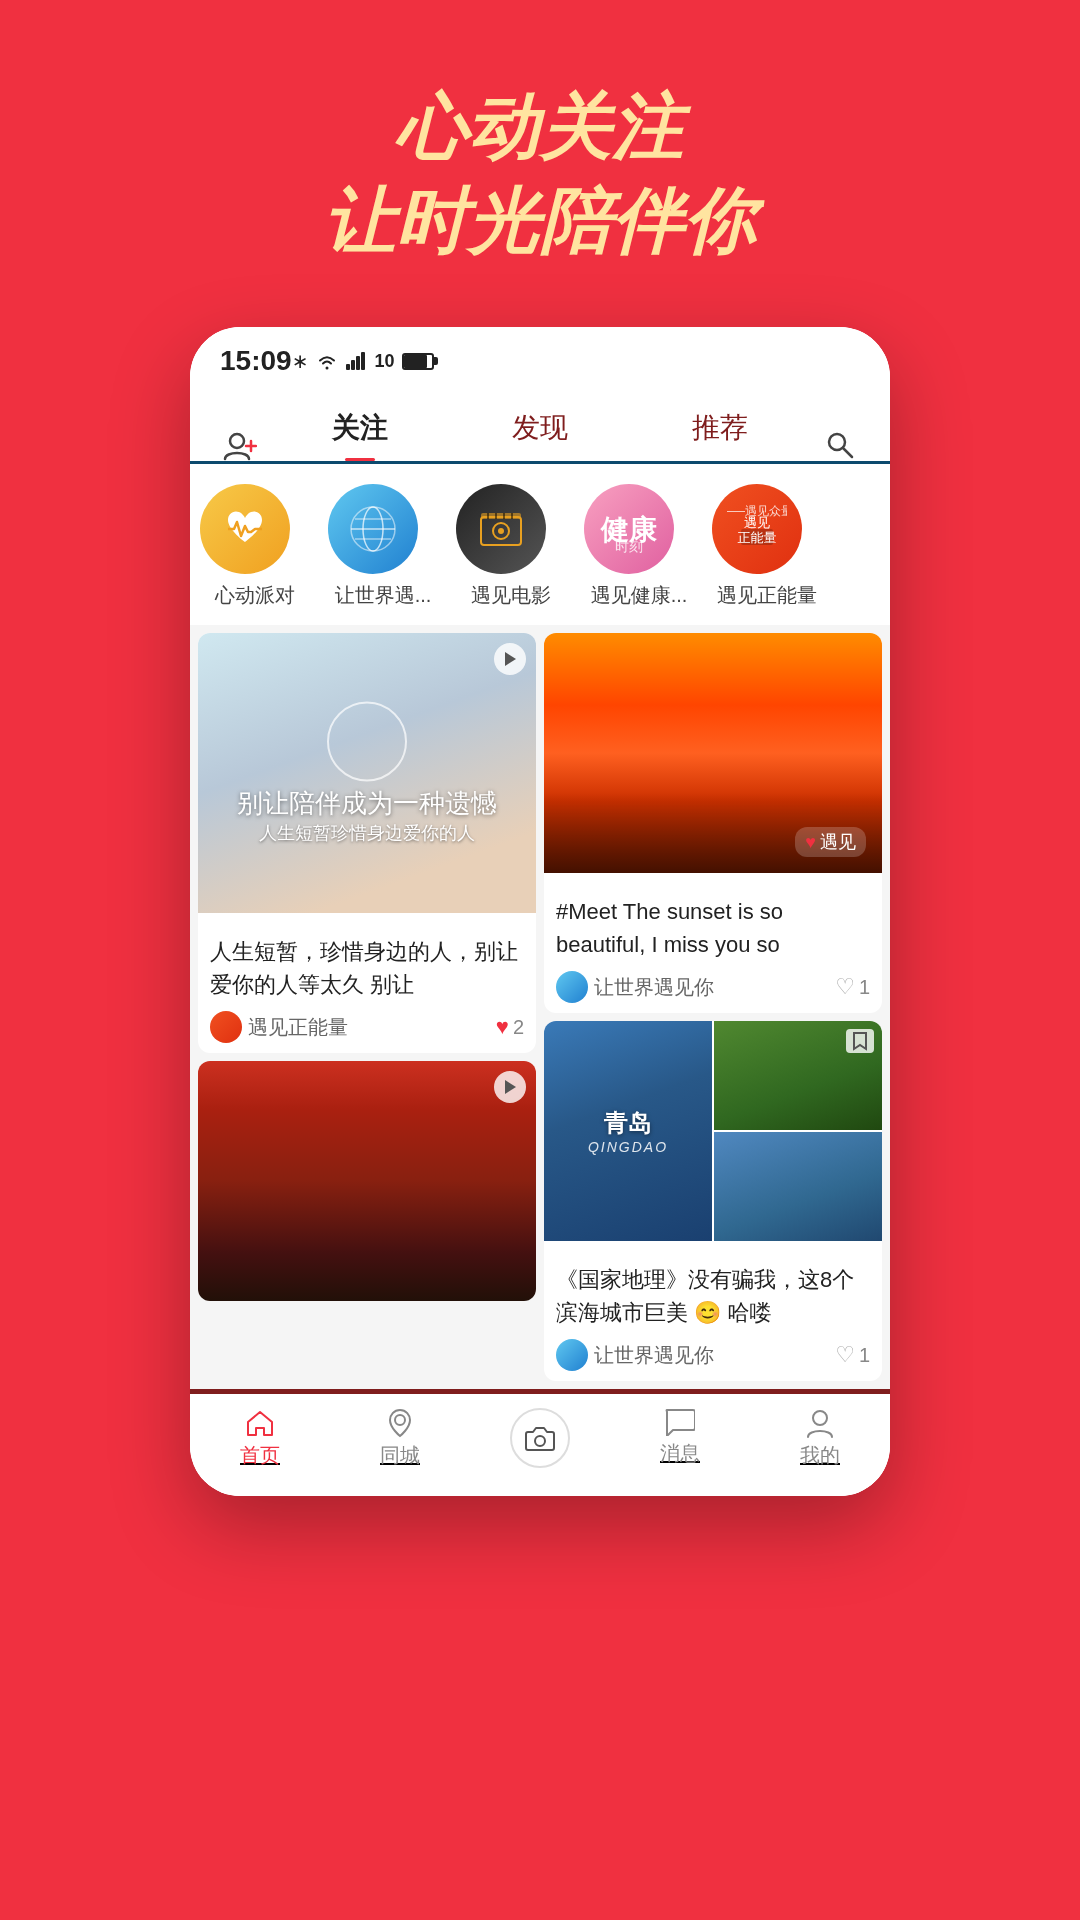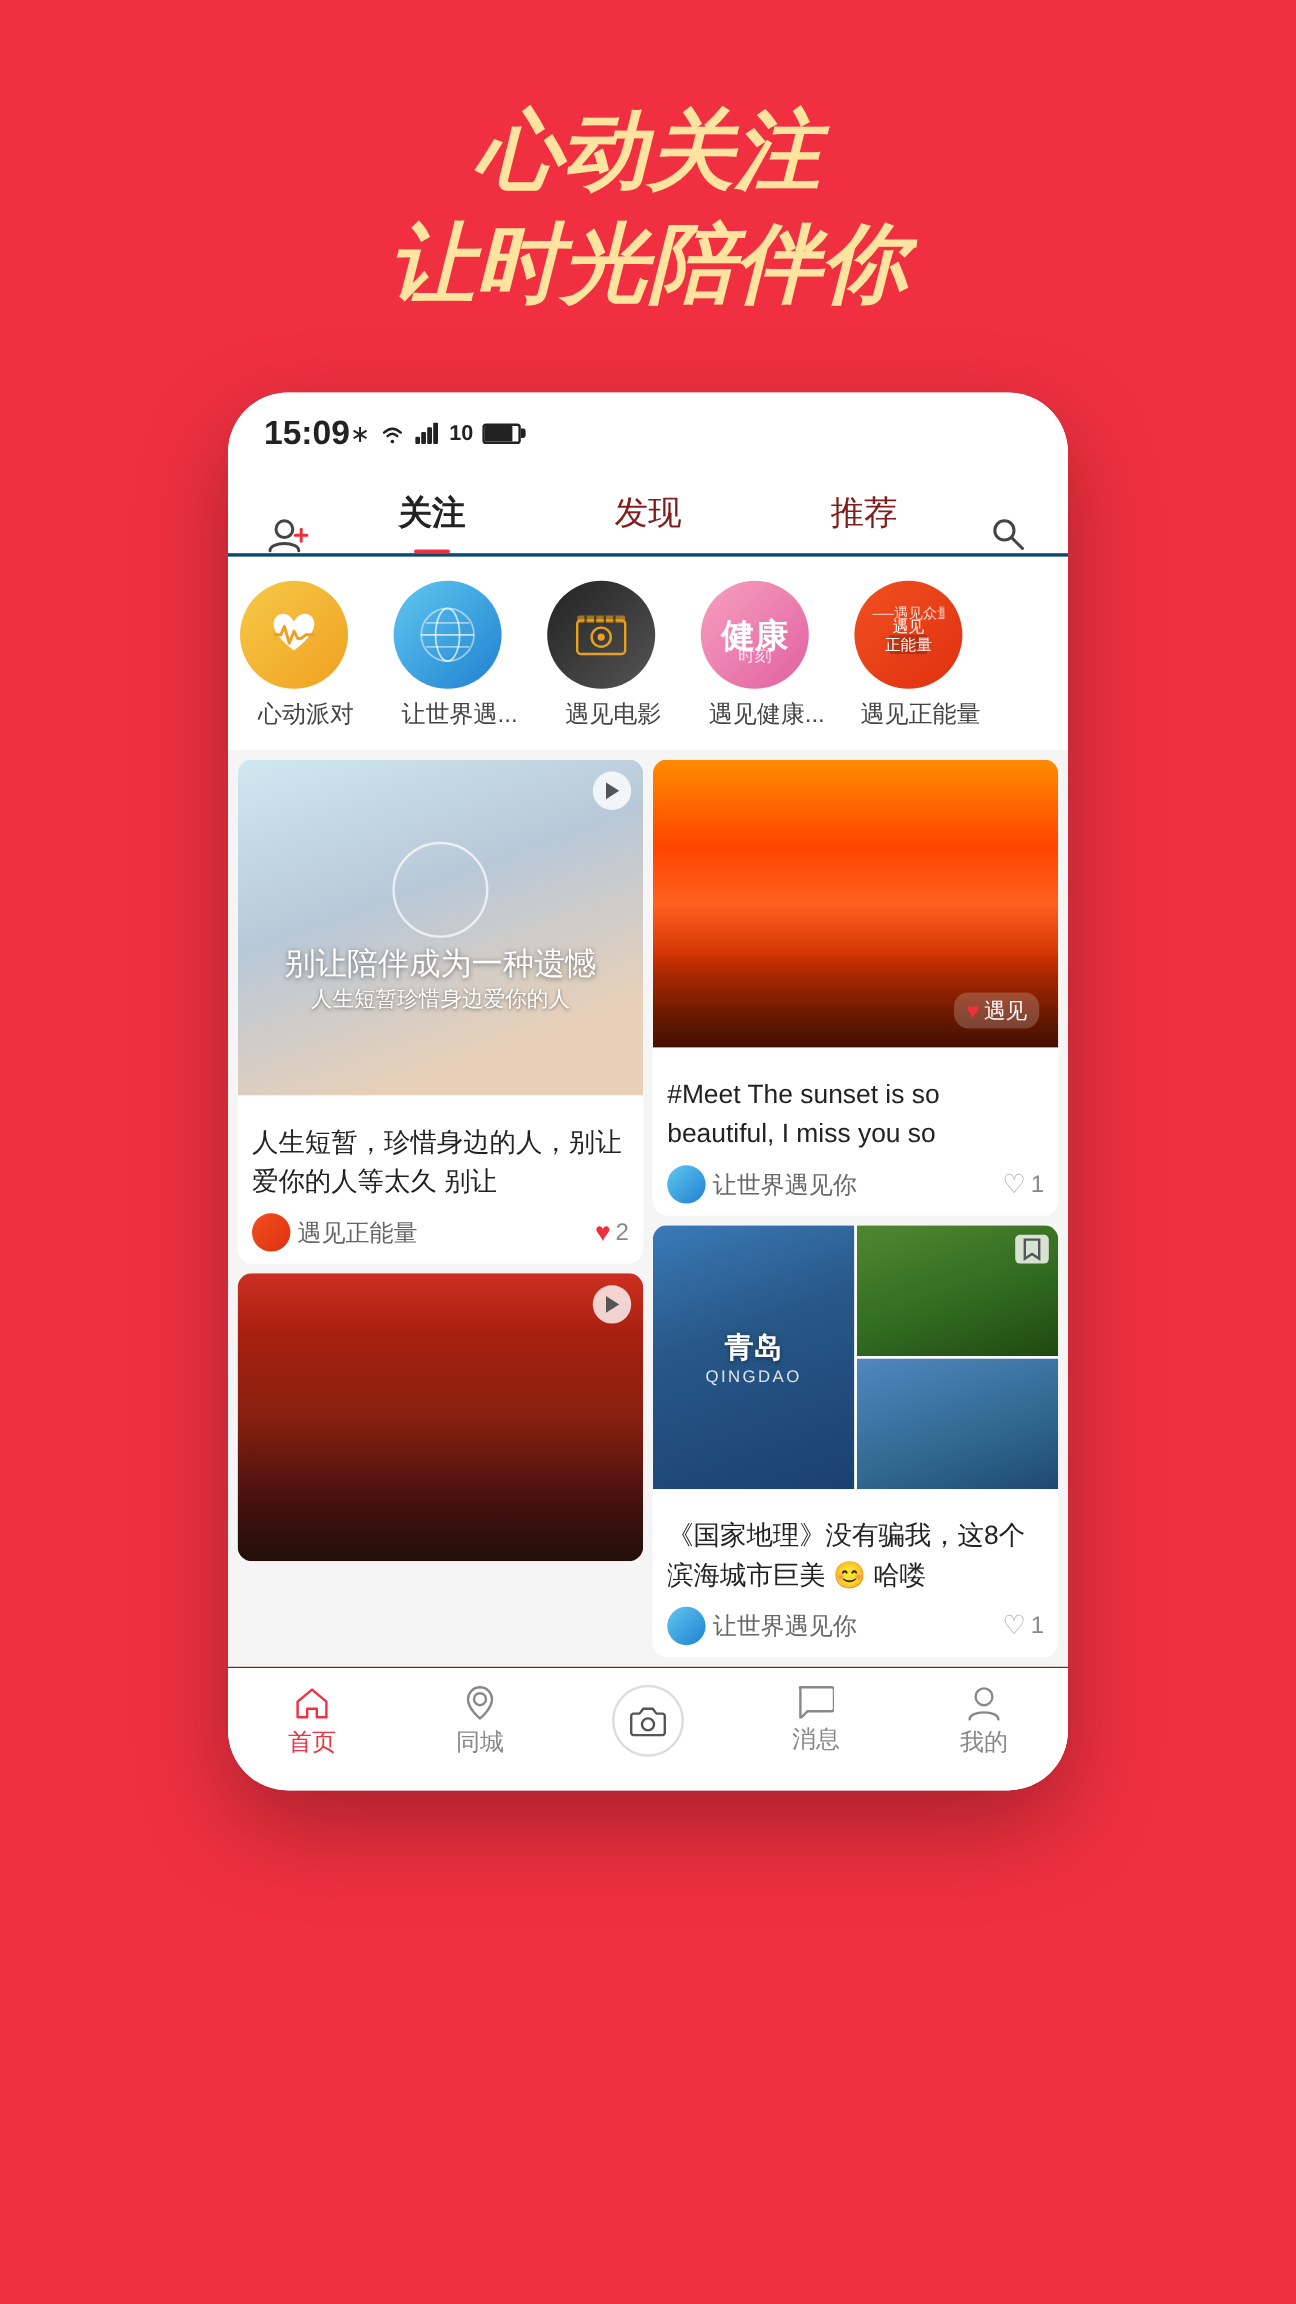--- a/index.html
+++ b/index.html
@@ -277,21 +277,22 @@
     .like-heart-outline {
       color: #aaa;
       font-size: 22px;
     }
 
     
     .bottom-nav {
       display: flex;
       background: #fff;
       padding: 14px 0 24px;
-      border-top: 1px solid #7f1d1d;
+      border-top: 5px solid #7f1d1d;
+      text-decoration: underline;
     }
     .bottom-nav-item {
       flex: 1;
       display: flex;
       flex-direction: column;
       align-items: center;
       gap: 4px;
       cursor: pointer;
     }
     .bottom-nav-label {
@@ -537,21 +538,21 @@
         </div>
 
         <div class="card">
           <div class="card-img" style="height:220px;position:relative;">
 
             <div style="display:grid;grid-template-columns:1fr 1fr;grid-template-rows:1fr 1fr;gap:2px;height:220px;">
               <div style="grid-row:1/3;background:linear-gradient(135deg,#4a8fc0,#2a6090);position:relative;overflow:hidden;">
                 <div style="width:100%;height:100%;background:linear-gradient(160deg,#3a7ab8 0%,#285888 40%,#1a4070 100%);"></div>
                 <div style="position:absolute;top:50%;left:50%;transform:translate(-50%,-50%);text-align:center;">
                   <div style="font-size:24px;font-weight:700;color:#fff;text-shadow:0 1px 4px rgba(0,0,0,0.5);">青岛</div>
-                  <div style="font-size:14px;color:rgba(255,255,255,0.85);letter-spacing:2px;">QINGDAO</div>
+                  <div style="font-size:14px;color:rgba(255,255,255,0.85);letter-spacing:2px;font-style:italic;">QINGDAO</div>
                 </div>
               </div>
               <div style="background:linear-gradient(135deg,#5090d0,#307050);overflow:hidden;">
                 <div style="width:100%;height:100%;background:linear-gradient(160deg,#508830 0%,#306820 60%,#204810 100%);"></div>
               </div>
               <div style="background:linear-gradient(135deg,#60a0d0,#3070a0);overflow:hidden;">
                 <div style="width:100%;height:100%;background:linear-gradient(160deg,#5088c0 0%,#306890 60%,#204870 100%);"></div>
               </div>
             </div>
 

